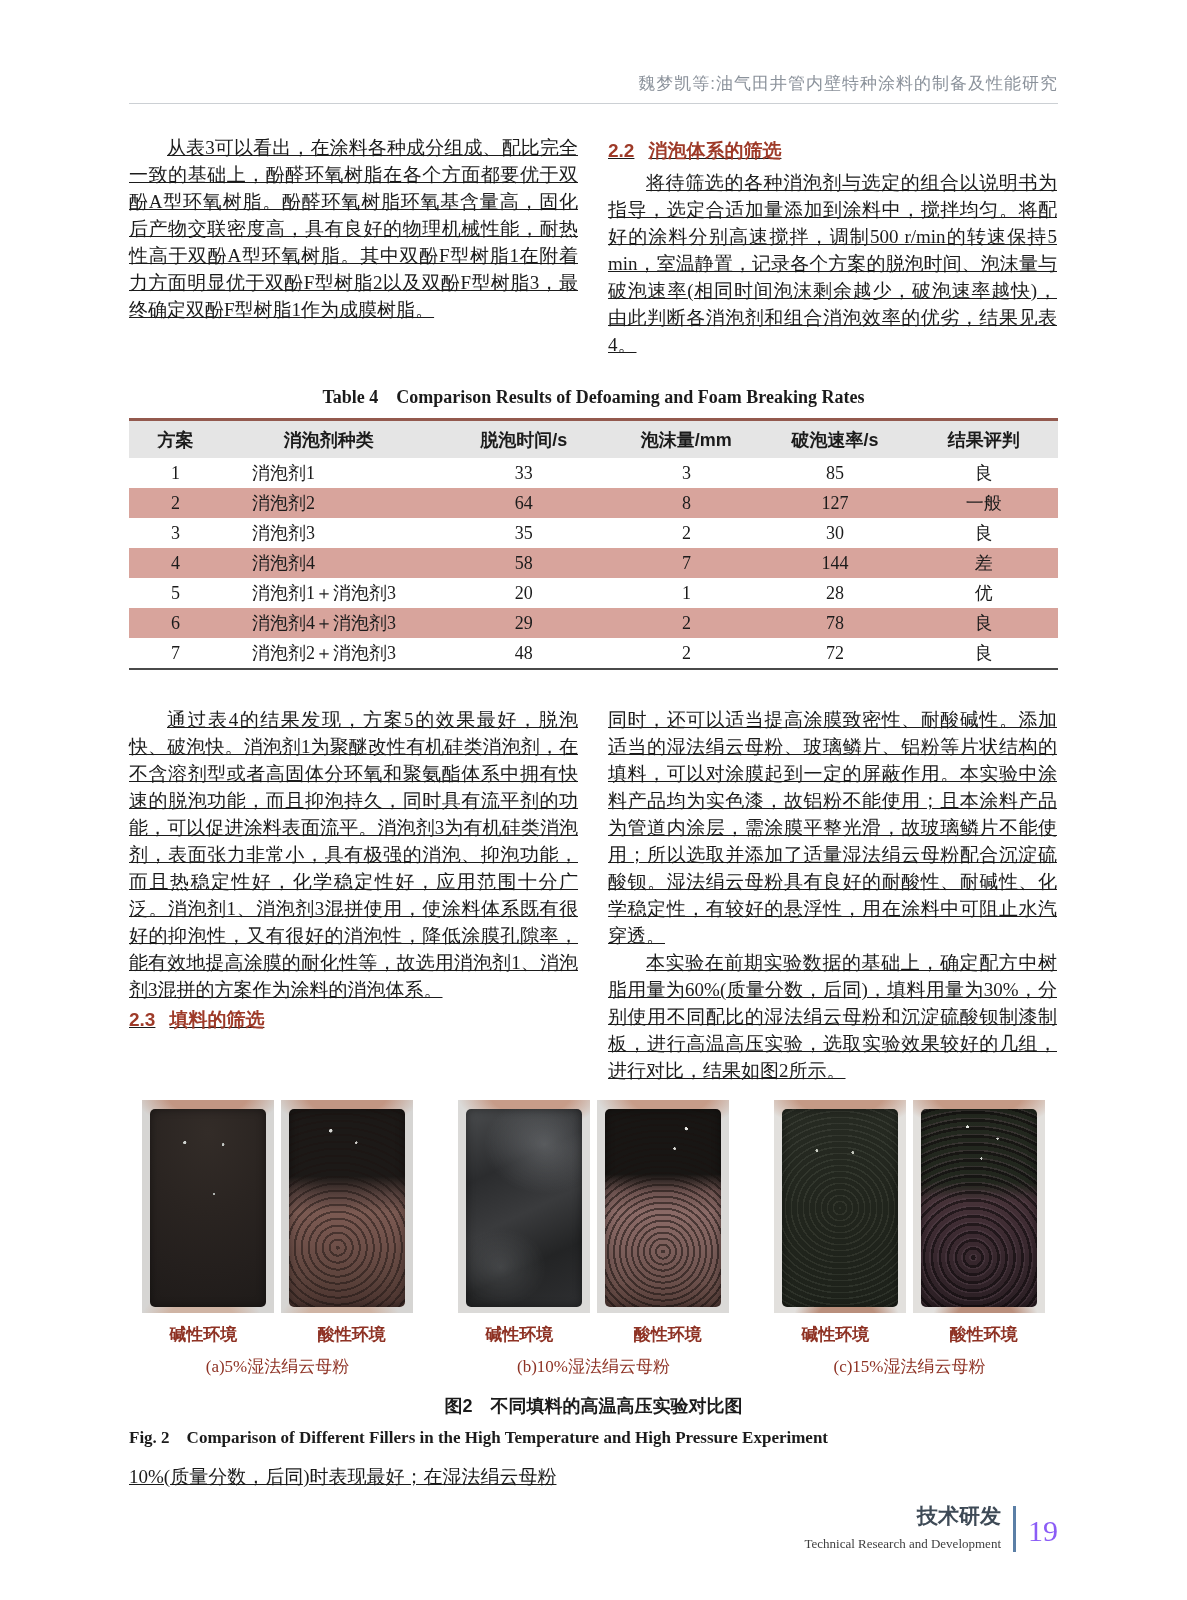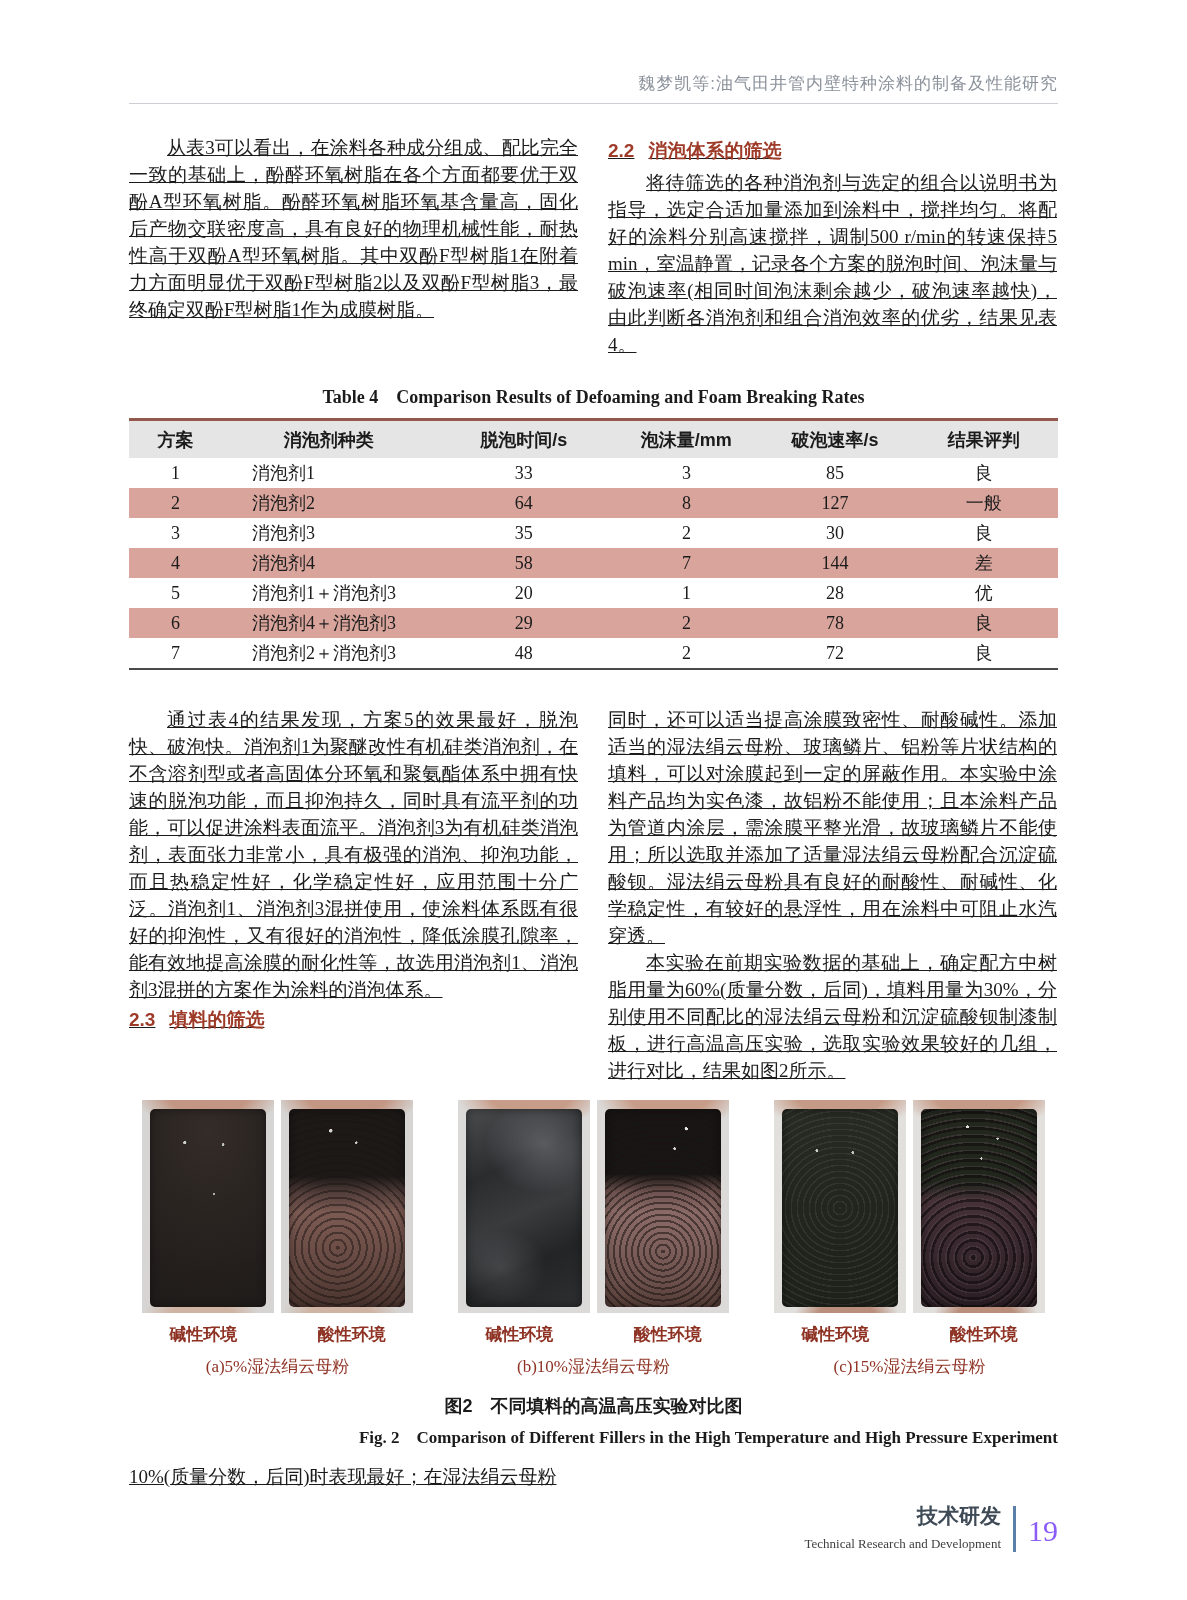--- a/index.html
+++ b/index.html
@@ -85,21 +85,21 @@
     radial-gradient(4px 4px at 66% 15%,#d6d8d2 0 26%,rgba(0,0,0,0) 32%),
     radial-gradient(4px 4px at 52% 25%,#cfd1cb 0 26%,rgba(0,0,0,0) 32%),
     repeating-radial-gradient(circle at 45% 75%,rgba(15,10,12,.6) 0 2.5px,rgba(95,75,85,.32) 2.5px 4px,rgba(0,0,0,0) 4px 8px),
     linear-gradient(180deg,#23281f 0%,#21261d 37%,#463238 46%,#3d2b32 62%,#34252b 80%,#2b1f24 100%);}
   .env-labels{display:flex;justify-content:space-around;margin-top:10px;
     color:#8e3224;font-weight:bold;font-size:17px;}
   .sub-caption{text-align:center;color:#8e3224;font-size:17px;margin-top:9px;
     font-style:normal;}
   .fig-caption-cn{text-align:center;font-family:"Liberation Sans","DejaVu Sans",sans-serif;
     font-weight:bold;font-size:18px;margin-top:16px;}
-  .fig-caption-en{text-align:right;font-weight:bold;font-size:17px;margin-top:8px;}
+  .fig-caption-en{text-align:left;font-weight:bold;font-size:17px;margin-top:8px;}
 
   
   .footer{position:absolute;right:129px;bottom:48px;display:flex;align-items:flex-end;gap:12px;}
   .footer .sec-block{text-align:right;}
   .footer .sec-cn{font-family:"Liberation Sans","DejaVu Sans",sans-serif;font-weight:bold;
     font-size:21px;color:#3e4a56;line-height:24px;}
   .footer .sec-en{font-size:13px;color:#404040;margin-top:8px;}
   .footer .divider{width:3px;height:46px;background:#5b7fa6;}
   .footer .page-num{font-size:30px;color:#8b5cf6;line-height:30px;padding-bottom:6px;}
 </style>

